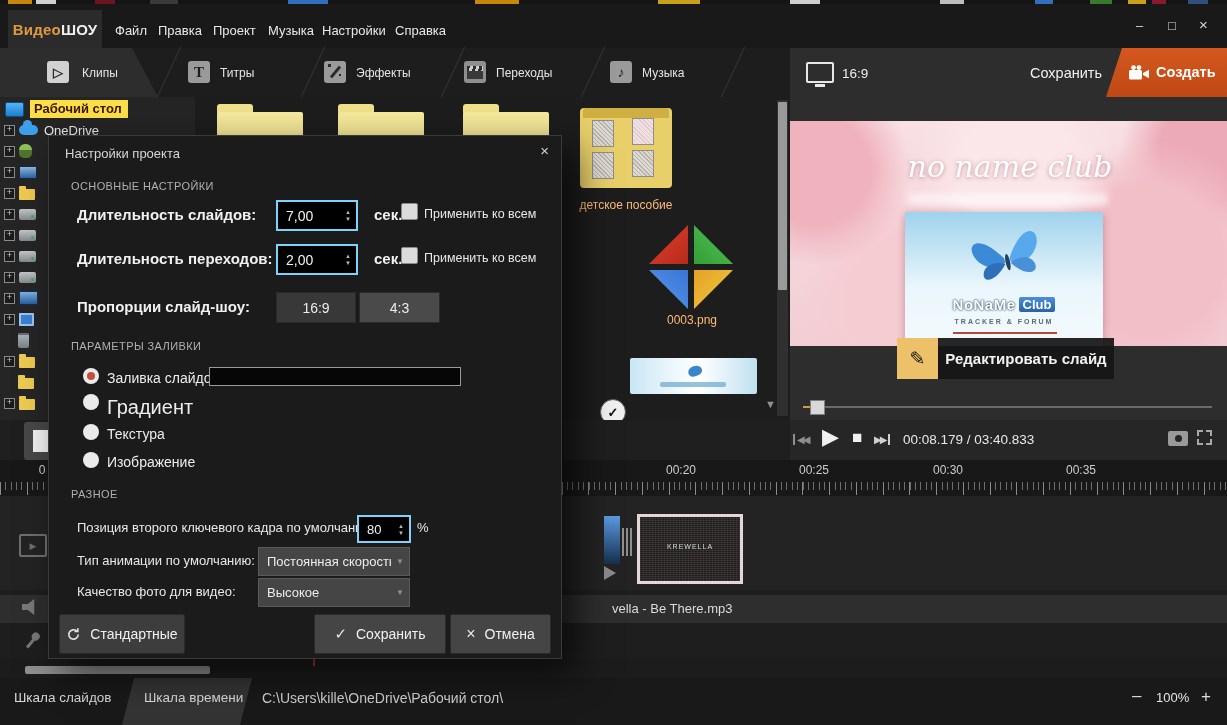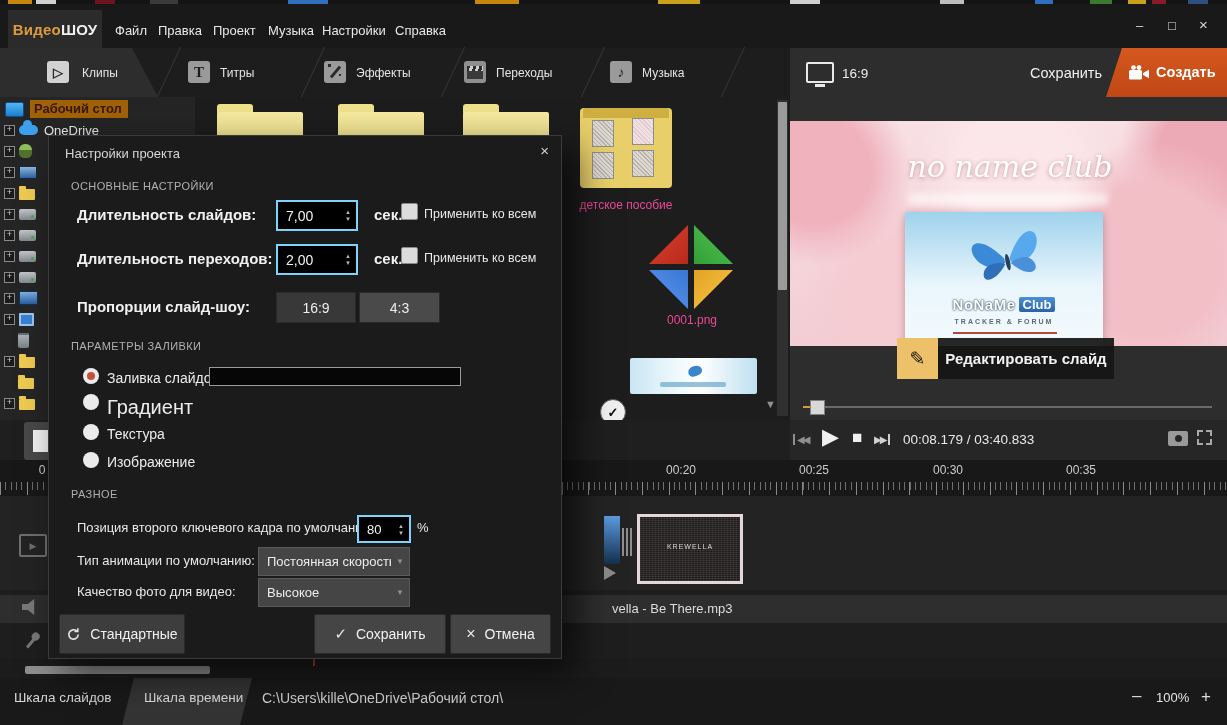--- a/index.html
+++ b/index.html
@@ -28,21 +28,21 @@
   .browser{left:195px;top:97px;width:595px;height:323px;background:#1d1d1d}
   .browtool{left:0;top:420px;width:790px;height:42px;background:#1f1f1f}
   .previewpanel{left:790px;top:48px;width:437px;height:412px;background:#2d2d2d}
 
   
   .trow{left:0;height:20px;width:195px;display:flex;align-items:center}
   .exp{width:9px;height:9px;border:1px solid #8a8a8a;background:#1b1b1b;color:#c8c8c8;
        font-size:9px;line-height:7px;text-align:center;margin-left:4px}
   .tico{margin-left:4px}
   .tlabel{font-size:13px;margin-left:6px;color:#e8e8e8}
-  .tlabel-sel{background:#a16207;color:#38160a;font-weight:700;padding:1px 6px 2px 4px}
+  .tlabel-sel{background:#fde047;color:#38160a;font-weight:700;padding:1px 6px 2px 4px}
   .i-desktop{width:17px;height:13px;background:linear-gradient(180deg,#55b5f2,#1b7fd0);border:1px solid #0c4f8c;border-radius:2px}
   .i-cloud{width:19px;height:10px;background:#3da0ec;border-radius:6px;position:relative}
   .i-cloud::before{content:"";position:absolute;left:4px;top:-5px;width:9px;height:9px;border-radius:50%;background:#3da0ec}
   .i-user{width:13px;height:14px;border-radius:45% 45% 35% 35%;background:linear-gradient(180deg,#8fbf5a 45%,#52722f 46%)}
   .i-monitor{width:16px;height:11px;background:linear-gradient(180deg,#8fb8e0,#2e62a0);border:1px solid #16293f;border-radius:1px}
   .i-folder-s{width:16px;height:11px;background:#ecc94f;border-radius:1px;position:relative;margin-top:3px}
   .i-folder-s::before{content:"";position:absolute;left:0;top:-3px;width:7px;height:3px;background:#ecc94f;border-radius:1px 1px 0 0}
   .i-drive{width:17px;height:11px;background:linear-gradient(180deg,#c2c6ca,#82878c);border-radius:2px;position:relative}
   .i-drive::after{content:"";position:absolute;right:2px;bottom:2px;width:3px;height:3px;border-radius:50%;background:#3fae4a}
   .i-netpc{width:17px;height:12px;background:linear-gradient(180deg,#7fb0e0,#285e9e);border:1px solid #14304f;border-radius:1px}
@@ -50,21 +50,21 @@
   .i-trash{width:11px;height:13px;background:linear-gradient(180deg,#aab0b6,#788086);border-top:2px solid #666c72;border-radius:1px 1px 2px 2px}
 
   
   .bigfolder{width:86px;height:80px;position:absolute}
   .bigfolder .tabp{position:absolute;left:0;top:0;width:36px;height:9px;background:#efe08c;border-radius:3px 3px 0 0}
   .bigfolder .bodyp{position:absolute;left:0;top:8px;width:86px;height:72px;background:linear-gradient(180deg,#f6ea9e,#e9d47a);border-radius:2px}
   .openfolder{position:absolute;background:#e8cf6a;border-radius:4px}
   .ofback{position:absolute;left:3px;top:0;width:86px;height:10px;background:#cfae42;border-radius:3px 3px 0 0}
   .ofthumb{position:absolute;width:20px;height:25px;background:
       repeating-linear-gradient(45deg,#b9b2aa 0 1px,#ddd8d2 1px 3px);border:1px solid #8d8d8d}
-  .caption{font-size:12px;color:#ec4899;text-align:center}
+  .caption{font-size:12px;color:#fdba74;text-align:center}
 
   
   .pin{position:absolute;width:78px;height:78px}
   .pin span{position:absolute;inset:0}
   .pin .p-red{background:linear-gradient(135deg,#e0402e,#8f1408);clip-path:polygon(50% 0,0 50%,50% 50%);transform:translate(-3px,-3px)}
   .pin .p-green{background:linear-gradient(225deg,#52c452,#147a1e);clip-path:polygon(50% 0,100% 50%,50% 50%);transform:translate(3px,-3px)}
   .pin .p-blue{background:linear-gradient(45deg,#5a9af0,#1a50b8);clip-path:polygon(0 50%,50% 100%,50% 50%);transform:translate(-3px,3px)}
   .pin .p-orange{background:linear-gradient(315deg,#f6c83e,#d07c10);clip-path:polygon(100% 50%,50% 100%,50% 50%);transform:translate(3px,3px)}
 
   
@@ -316,21 +316,21 @@
     <span class="ofthumb" style="left:52px;top:42px"></span>
   </div>
   <div class="a caption" style="left:568px;top:198px;width:116px">детское пособие</div>
 
   <div class="pin" style="left:652px;top:228px">
     <span class="p-red"></span>
       <span class="p-green"></span>
       <span class="p-blue"></span>
       <span class="p-orange"></span>
   </div>
-  <div class="a caption" style="left:650px;top:313px;width:84px">0001.png</div>
+  <div class="a caption" style="left:650px;top:313px;width:84px">0003.png</div>
 
   <div class="a" style="left:630px;top:358px;width:127px;height:36px;border-radius:2px;overflow:hidden;
        background:linear-gradient(90deg,#c9e6f4,#f2fafd 40%,#ffffff 55%,#bfe0f0)">
     <span style="position:absolute;left:58px;top:8px;width:14px;height:10px;border-radius:50% 50% 40% 40%;background:#3a86cc;transform:rotate(-20deg)"></span>
     <span style="position:absolute;left:30px;top:24px;width:66px;height:5px;background:#6aa6cc;opacity:.7;border-radius:2px"></span>
   </div>
   <div class="a" style="left:600px;top:399px;width:24px;height:24px;border-radius:50%;background:#f0f0f0;border:1px solid #555;
        display:flex;align-items:center;justify-content:center">
     <span style="font-size:13px;font-weight:700;color:#111">✓</span>
   </div>

